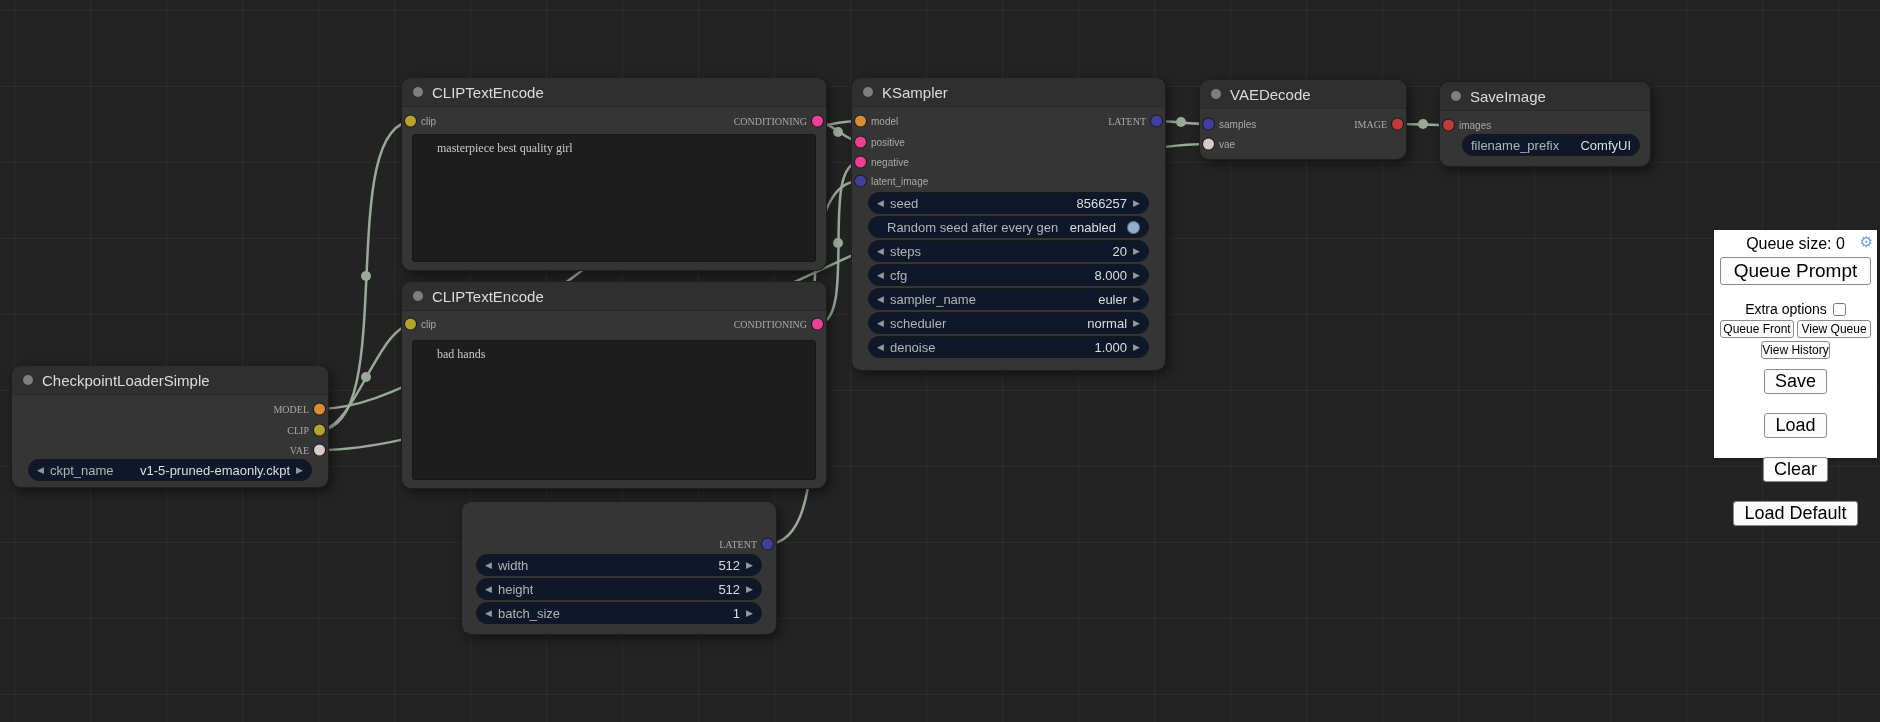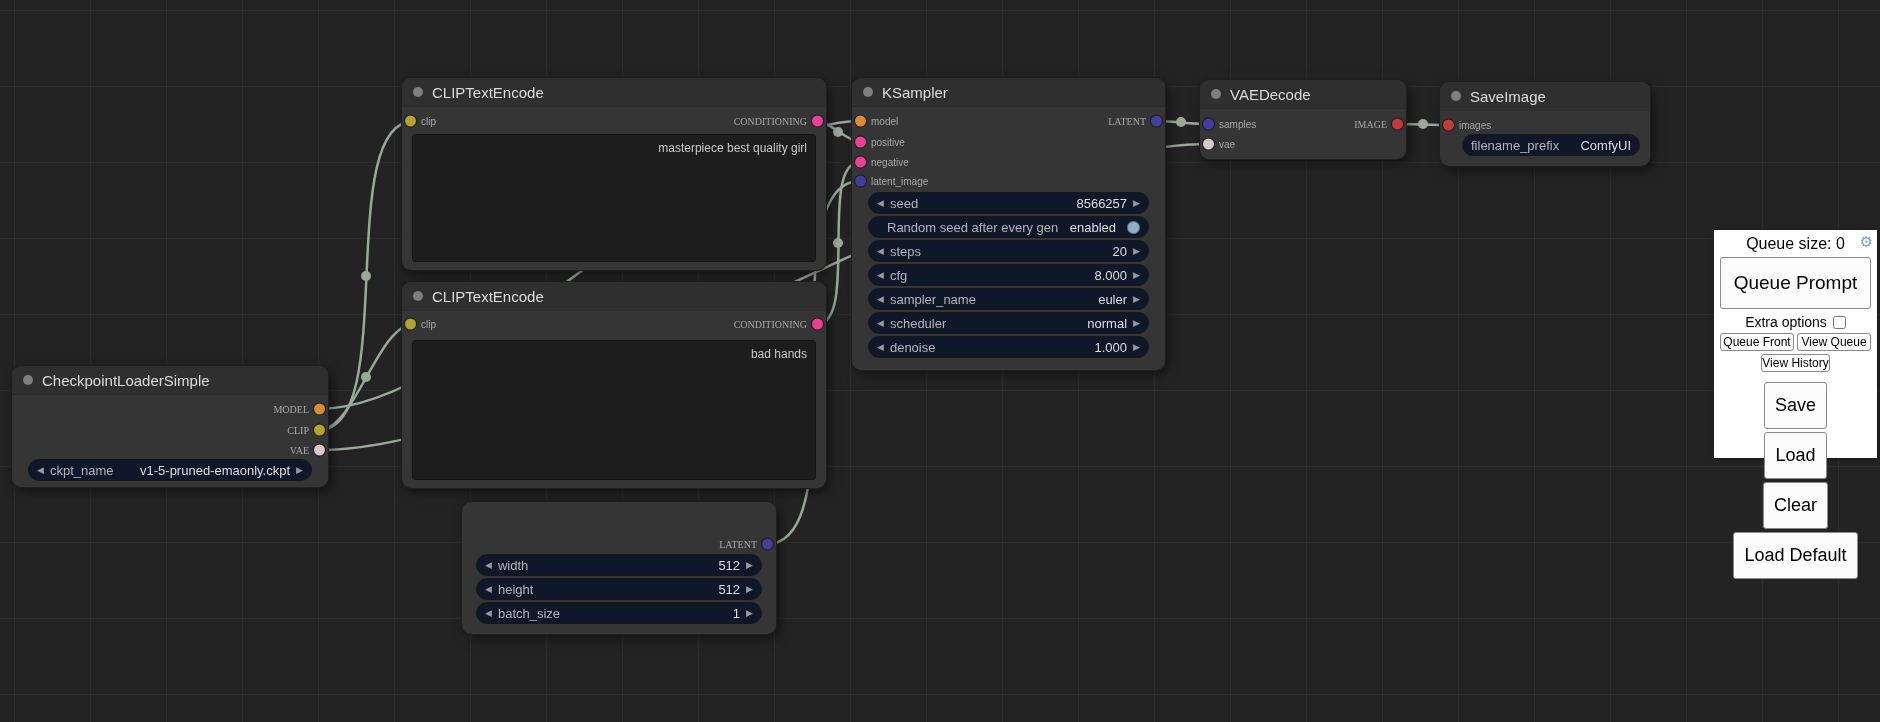--- a/index.html
+++ b/index.html
@@ -32,37 +32,37 @@
   .widget{position:absolute;height:22px;box-sizing:border-box;background:#0f172a;
     border:1px solid #171717;border-radius:11px;display:flex;align-items:center;
     gap:6px;padding:0 8px;font-size:13px;color:#c8c8c8;white-space:nowrap;}
   .arrow{color:#979797;font-size:9px;line-height:1;flex:none;}
   .wlabel{color:#b4b4b4;overflow:hidden;}
   .wvalue{margin-left:auto;color:#dedede;}
   .toggle-dot{width:13px;height:13px;border-radius:50%;background:#92aec9;flex:none;
     margin-left:5px;box-shadow:inset 0 0 0 1px rgba(0,0,0,.35);}
 
   .ntext{position:absolute;box-sizing:border-box;background:#1d1d1d;border:1px solid #161616;
-    border-radius:3px;color:#c9c9c9;font-family:Liberation Sans, sans-serif;font-size:12px;
-    padding:6px 8px;resize:none;outline:none;text-align:right;}
+    border-radius:3px;color:#c9c9c9;font-family:Liberation Serif, serif;font-size:12px;
+    padding:6px 24px;resize:none;outline:none;}
 
   .menu{position:absolute;left:1714px;top:230px;width:163px;height:228px;box-sizing:border-box;
     background:#ffffff;color:#000;display:flex;flex-direction:column;align-items:center;
     padding:3px 6px 8px;box-shadow:1px 1px 5px rgba(0,0,0,.35);}
   .queue-row{width:100%;text-align:center;font-size:16px;position:relative;padding:2px 0 3px;}
   .gear{position:absolute;right:-2px;top:0;font-size:15px;cursor:pointer;}
   .mbtn{font-family:"Liberation Sans",sans-serif;background:#fcfcfc;border:1px solid #8a8a8a;
     border-radius:3px;color:#000;cursor:pointer;}
-  .qp{width:100%;font-size:19px;padding:14px 0;margin:1px 0 4px;}
+  .qp{width:100%;font-size:19px;padding:2px 0;margin:1px 0 15px;}
   .extra{display:flex;align-items:center;gap:6px;font-size:14px;margin:1px 0 3px;}
   .extra input{width:13px;height:13px;margin:0;}
   .two{display:flex;gap:3px;width:100%;}
   .sm{flex:1;font-size:12px;padding:1px 2px;}
   .vh{flex:none;padding:1px 0;margin:3px auto 7px;}
-  .big{display:block;font-size:18px;padding:12px 10px;margin:3px auto 0;}
+  .big{display:block;font-size:18px;padding:1px 10px;margin:3px auto 16px;}
 </style>
 </head>
 <body>
 
 <div id="canvas">
 
   <svg class="wires" width="1880" height="722">
     <path class="wire" d="M319 409 C472 409, 707 121, 860 121" style="stroke: rgb(153, 170, 153);"></path>
     <path class="wire" d="M319 430 C400 430, 333 121, 414 121" style="stroke: rgb(153, 170, 153);"></path>
     <path class="wire" d="M319 430 C355 430, 378 324, 414 324" style="stroke: rgb(153, 170, 153);"></path>

